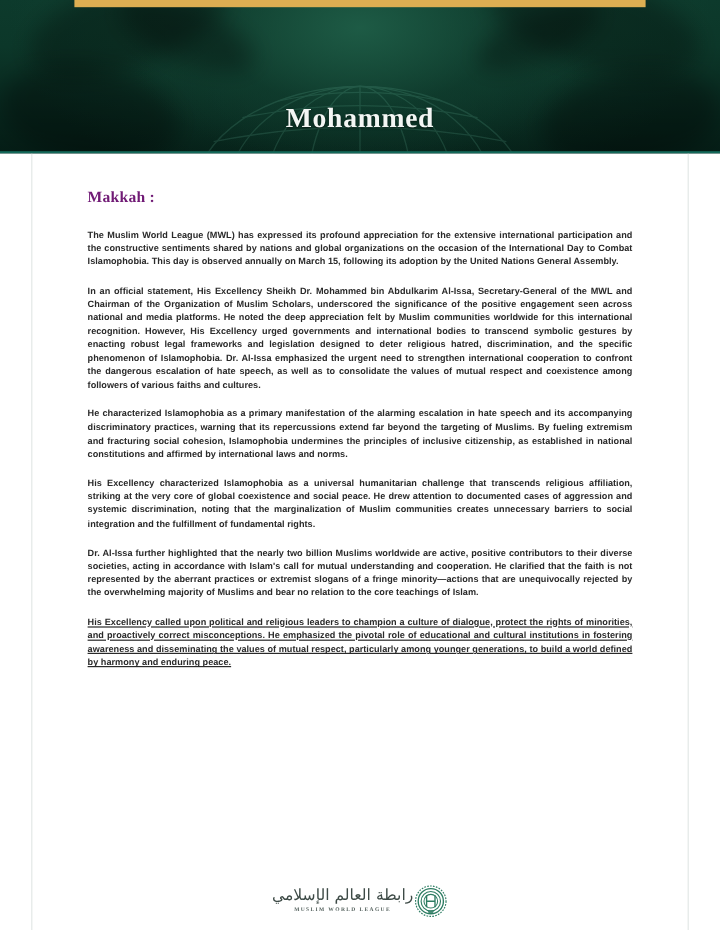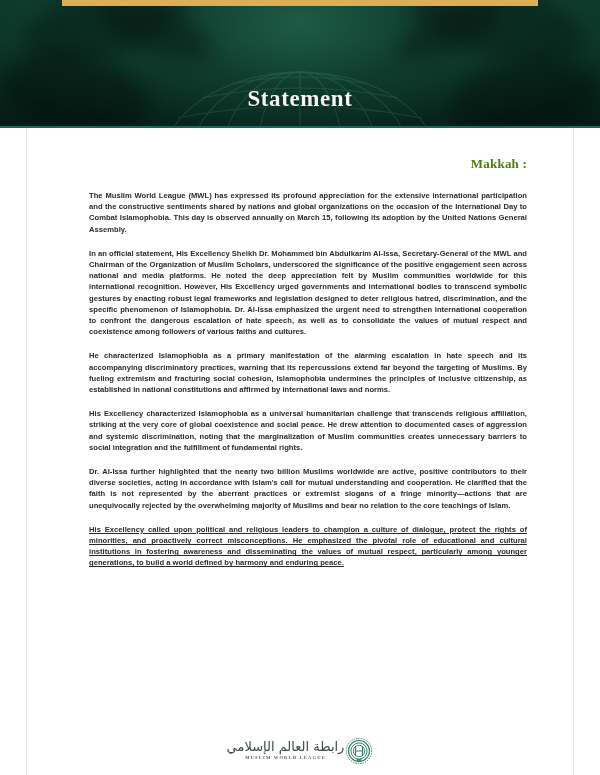--- a/index.html
+++ b/index.html
@@ -109,35 +109,34 @@
     position: absolute;
     left: 73px;
     top: 28px;
     width: 454px;
   }
 
   .dateline {
     font-family: "Liberation Serif", serif;
     font-size: 13px;
     font-weight: 700;
-    color: #4d7c0f;
+    color: #701a75;
     letter-spacing: 0.2px;
     margin: 0 0 18px 0;
-    text-align: right;
   }
 
   .para {
     font-family: "Liberation Sans", sans-serif;
     font-size: 7.6px;
     font-weight: 700;
     line-height: 11.2px;
     color: #2a2a2a;
     text-align: justify;
     text-justify: inter-word;
-    margin: 0 0 13px 16px;
+    margin: 0 0 13px 0;
     letter-spacing: 0.02px;
   }
   .para:last-child { margin-bottom: 0; text-decoration: underline; }
 
   
   .footer {
     position: absolute;
     left: 0;
     top: 598px;
     width: 600px;
@@ -197,21 +196,21 @@
       <line x1="150" y1="54" x2="150" y2="160"></line>
       <path d="M14,122 Q150,98 286,122"></path>
       <path d="M28,100 Q150,76 272,100"></path>
       <path d="M52,80 Q150,60 248,80"></path>
       <path d="M82,66 Q150,52 218,66"></path>
     </g>
   </svg>
 
   <div class="gold-bar"></div>
 
-  <div class="header-title">Statement</div>
+  <div class="header-title">Mohammed</div>
   <div class="header-rule"></div>
 </div>
 
 <div class="page">
 
   <div class="margin-line left"></div>
   <div class="margin-line right"></div>
 
   <div class="content">
 

